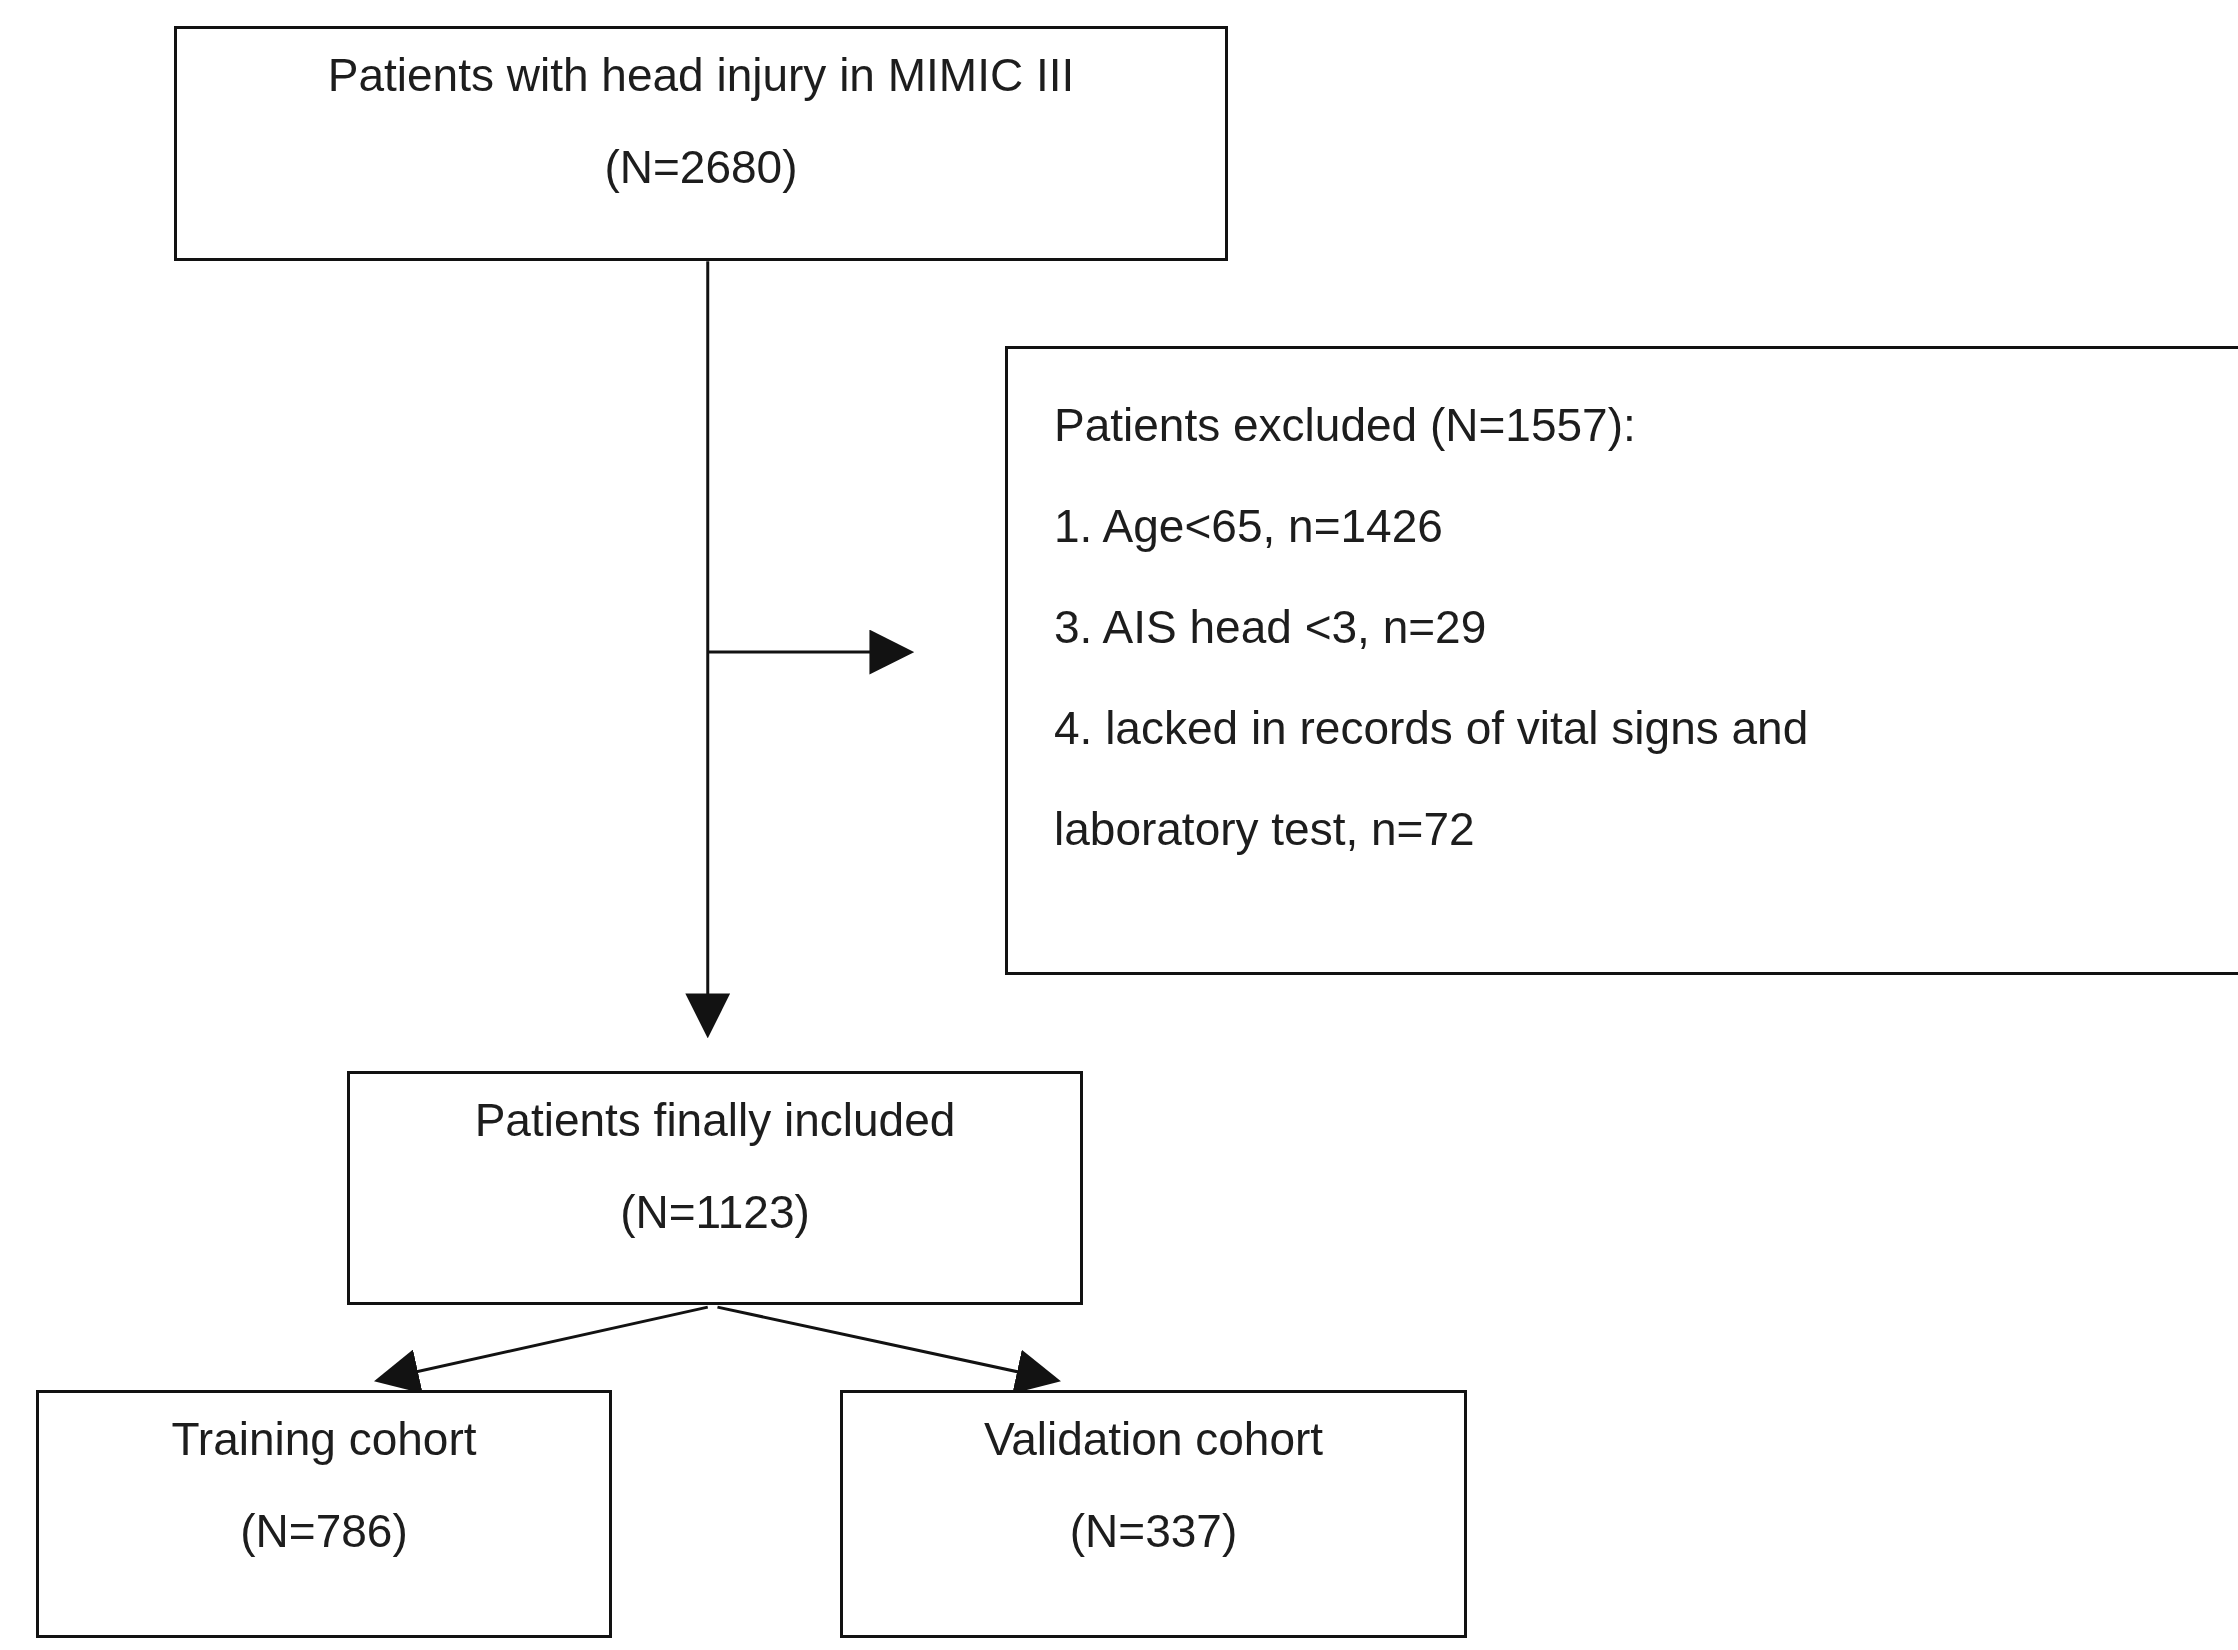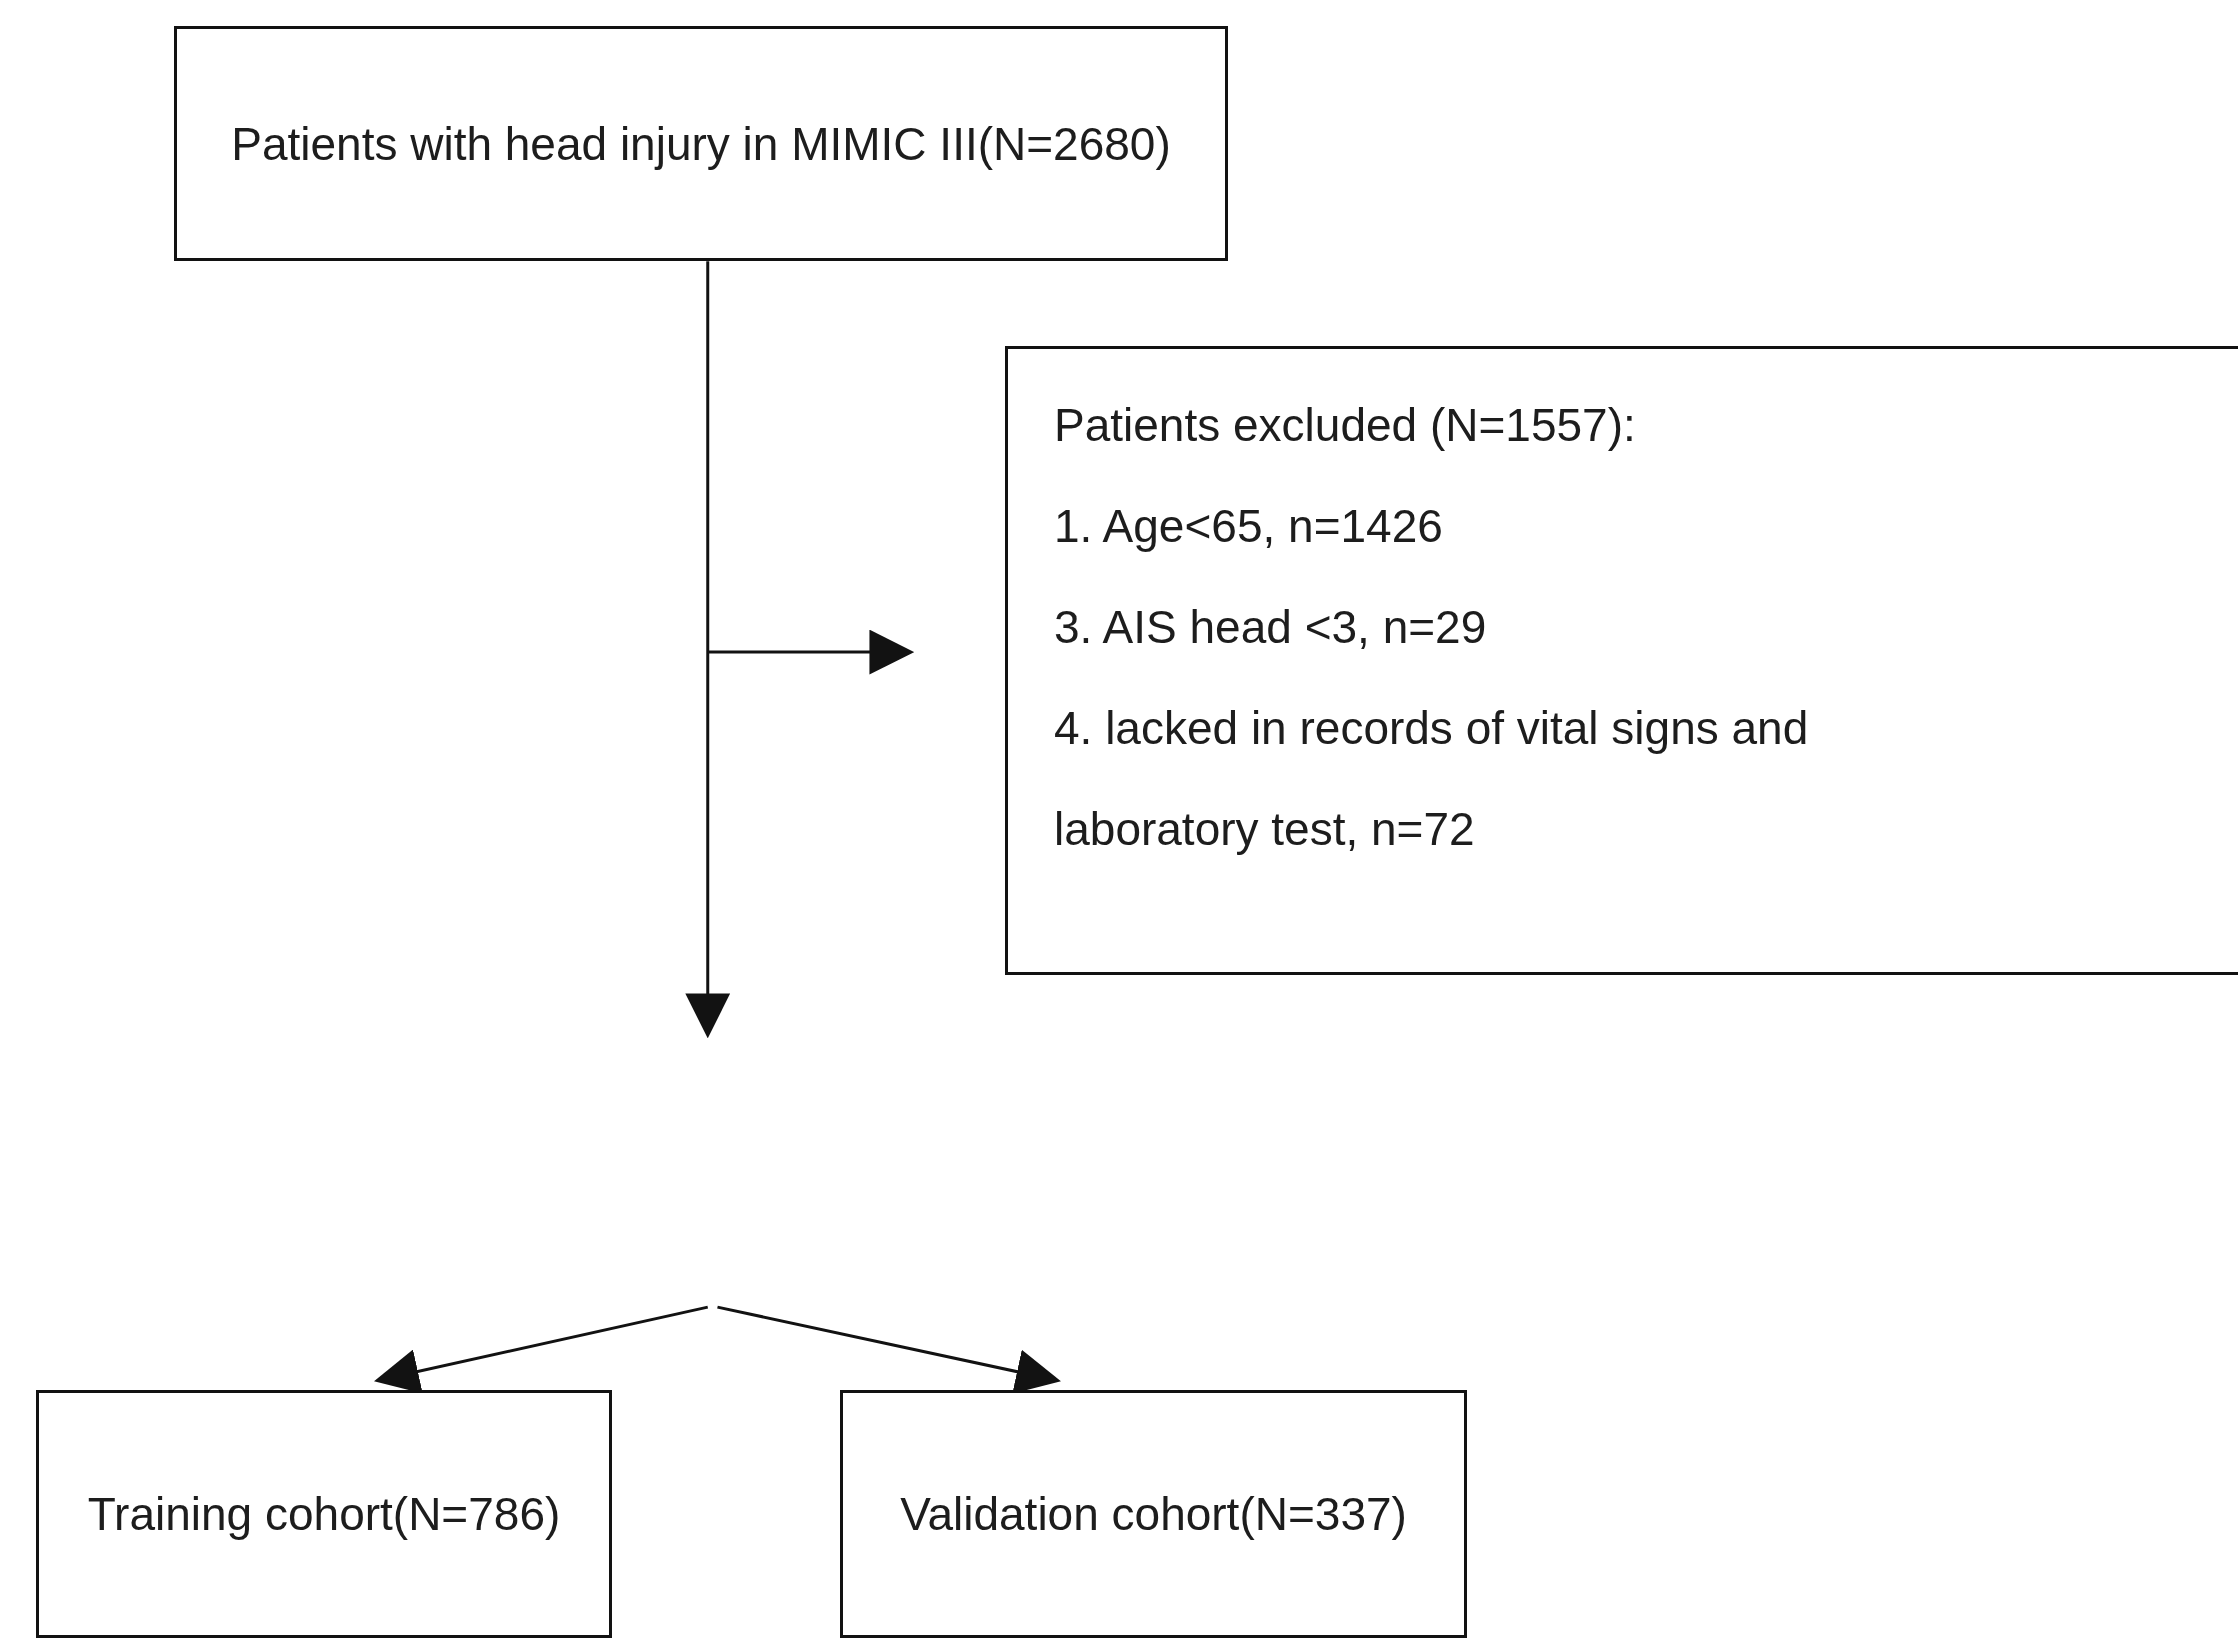--- a/index.html
+++ b/index.html
@@ -26,21 +26,21 @@
     position: absolute;
     border: 3.7px solid #121212;
     background: #ffffff;
     box-sizing: border-box;
     font-size: 46px;
     line-height: 2.0;
     color: #1d1d1d;
   }
   .box.centered {
     display: flex;
-    justify-content: center;
+    flex-direction: column;
     align-items: center;
     text-align: center;
   }
   .node-source     { left: 174px;  top: 26px;   width: 1054px; height: 235px; }
   .node-excluded   { left: 1005px; top: 346px;  width: 1263px; height: 629px;
                      padding: 25.5px 41px 0 46px; line-height: 2.2; text-align: left; }
   .node-included   { left: 347px;  top: 1071px; width: 736px;  height: 234px; }
   .node-training   { left: 36px;   top: 1390px; width: 576px;  height: 248px; }
   .node-validation { left: 840px; top: 1390px; width: 627px;  height: 248px; }
   .excl-line { white-space: nowrap; }
@@ -72,20 +72,24 @@
   </div>
 
   <div class="box node-excluded">
     <div class="excl-line">Patients excluded (N=1557):</div>
     <div class="excl-line">1. Age&lt;65, n=1426</div>
     <div class="excl-line">3. AIS head &lt;3, n=29</div>
     <div class="excl-line">4. lacked in records of vital signs and</div>
     <div class="excl-line">laboratory test, n=72</div>
   </div>
 
+  <div class="box centered node-included">
+    <div>Patients finally included</div>
+    <div>(N=1123)</div>
+  </div>
 
   <div class="box centered node-training">
     <div>Training cohort</div>
     <div>(N=786)</div>
   </div>
 
   <div class="box centered node-validation">
     <div>Validation cohort</div>
     <div>(N=337)</div>
   </div>

